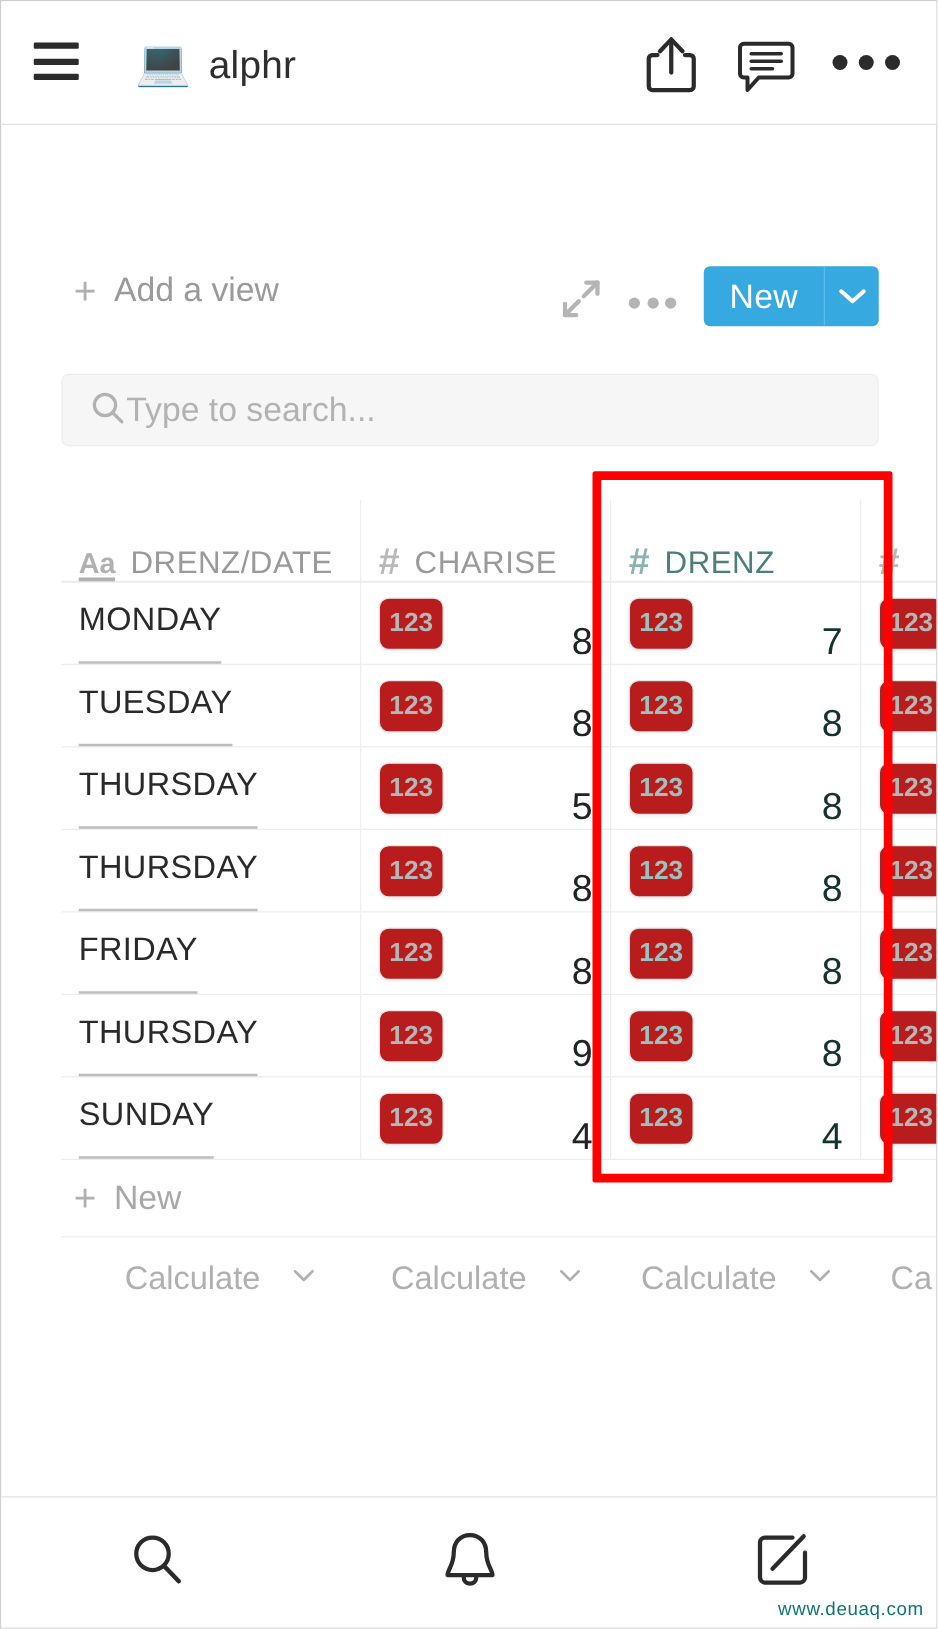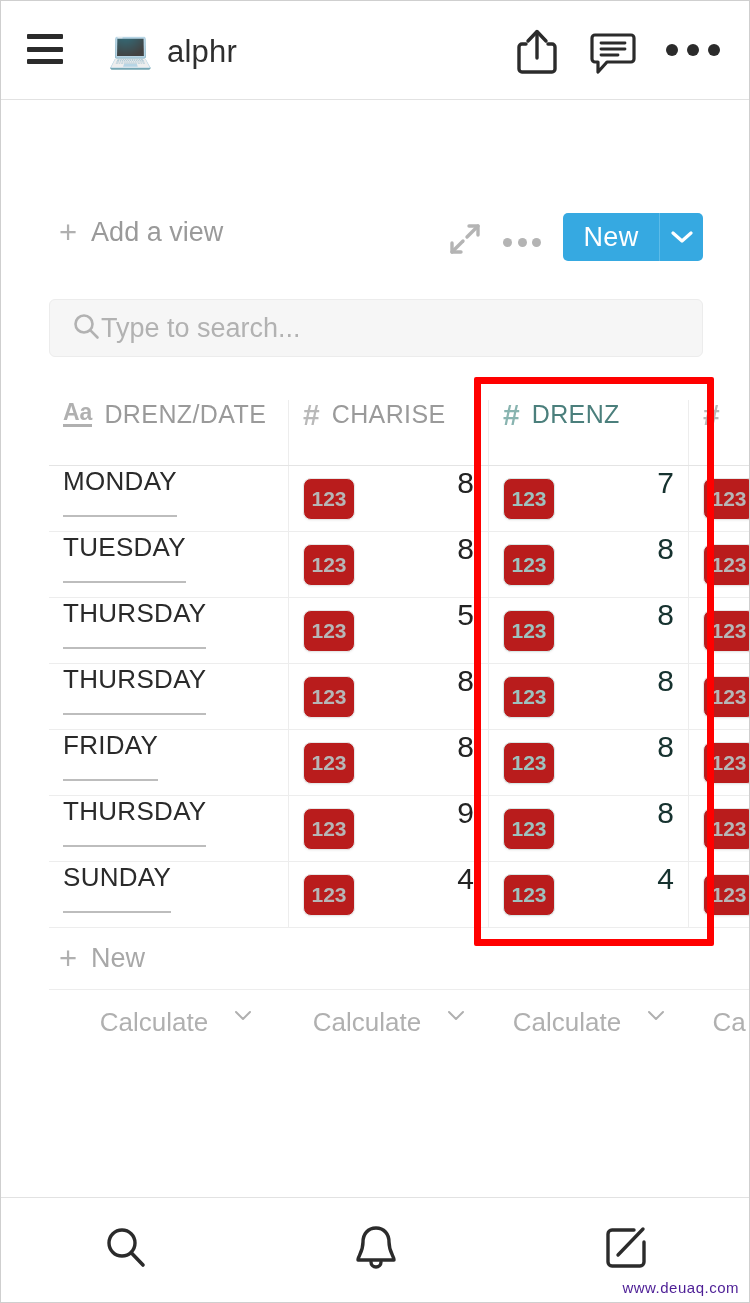--- a/index.html
+++ b/index.html
@@ -84,21 +84,21 @@
     background: #f6f6f6; border: 1px solid #ececec; border-radius: 6px;
     display: flex; align-items: center; gap: 1px; padding-left: 22px;
     cursor: text;
   }
   .search-ph { font-size: 27px; color: #b2b2b2; }
 
   
   .grid { position: absolute; left: 48px; top: 399px; width: 702px; }
   .grow { display: flex; height: 66px; border-bottom: 1px solid #ededed; }
   .grow.head { border-bottom: 1px solid #e4e4e4; }
-  .gcell { display: flex; align-items: flex-start; border-right: 1px solid #ededed; flex: none; }
+  .gcell { display: flex; align-items: flex-end; border-right: 1px solid #ededed; flex: none; }
   .c0 { width: 240px; padding-left: 14px; }
   .c1 { width: 200px; }
   .c2 { width: 200px; }
   .c3 { width: 80px; }
 
   .hcell { gap: 12px; padding-left: 14px; }
   .aa-ic { font-size: 23px; font-weight: bold; color: #b0b0b0; border-bottom: 3px solid #b0b0b0; line-height: 1.05; }
   .hash-ic { font-size: 30px; font-weight: bold; color: #b9b9b9; line-height: 1; }
   .hash-ic.teal { color: #89b4b0; }
   .hlabel { font-size: 25px; color: #9a9a9a; letter-spacing: .4px; white-space: nowrap; }
@@ -120,42 +120,42 @@
     box-shadow: 0 1px 2px rgba(0,0,0,.05);
   }
   .badge123.teal { border-color: #d8e8e6; color: #9dc2be; }
   .numval { font-size: 30px; color: #232323; }
   .numval.teal { color: #16322f; }
 
   .newrow { display: flex; align-items: center; height: 62px; padding-left: 10px; gap: 14px; cursor: pointer; border-bottom: 1px solid #ededed; }
   .newrow span.t { font-size: 27px; color: #a8a8a8; }
 
   .calcrow { display: flex; height: 64px; align-items: center; }
-  .calccell { flex: none; display: flex; justify-content: center; gap: 26px; cursor: pointer; overflow: hidden; }
+  .calccell { flex: none; display: flex; align-items: center; justify-content: center; gap: 26px; cursor: pointer; overflow: hidden; }
   .calccell span.t { font-size: 26px; color: #b0b0b0; white-space: nowrap; }
 
   
   .redbox {
     position: absolute; left: 473px; top: 376px;
     width: 240px; height: 569px;
     border: 7px solid #ff0000; border-radius: 2px;
     pointer-events: none;
   }
 
   
   .bottomnav {
     position: absolute; left: 0; bottom: 0;
     width: 750px; height: 105px;
     border-top: 1px solid #e2e2e2; background: #fff;
     display: flex; align-items: center;
   }
   .bn-item { flex: 1; display: flex; align-items: center; justify-content: center; cursor: pointer; }
   .watermark {
     position: absolute; right: 10px; bottom: 6px;
-    font-size: 15px; color: #4c1d95;
+    font-size: 15px; color: #0f766e;
     font-family: "Liberation Sans", sans-serif; letter-spacing: .5px;
   }
 </style>
 </head>
 <body>
 
 <div id="app">
 
   <div class="topbar">
 

